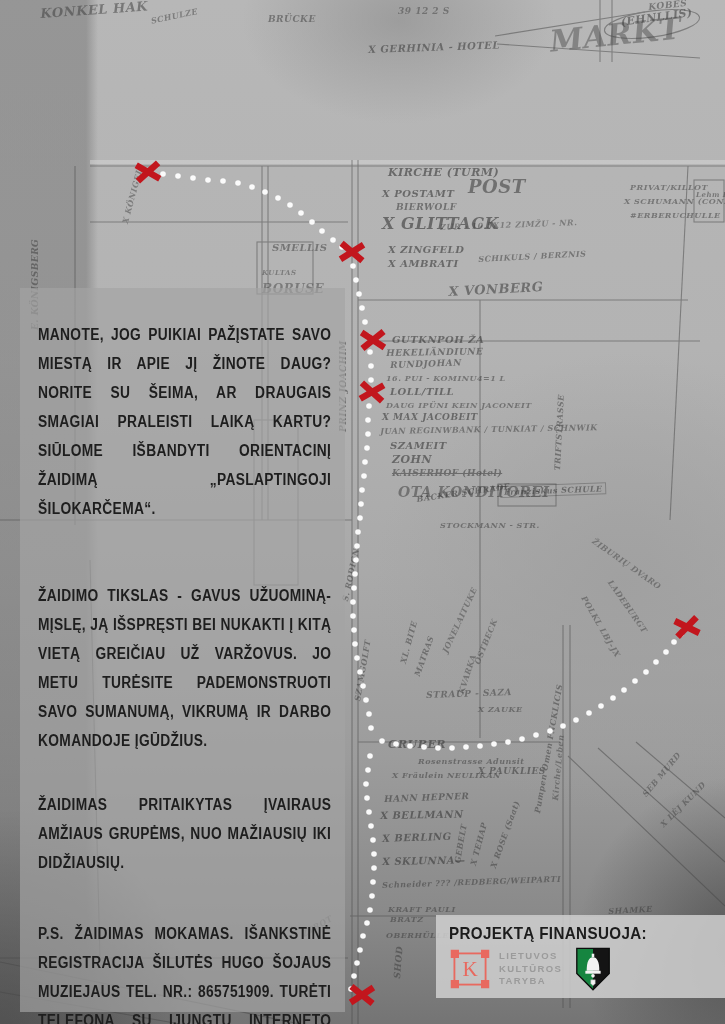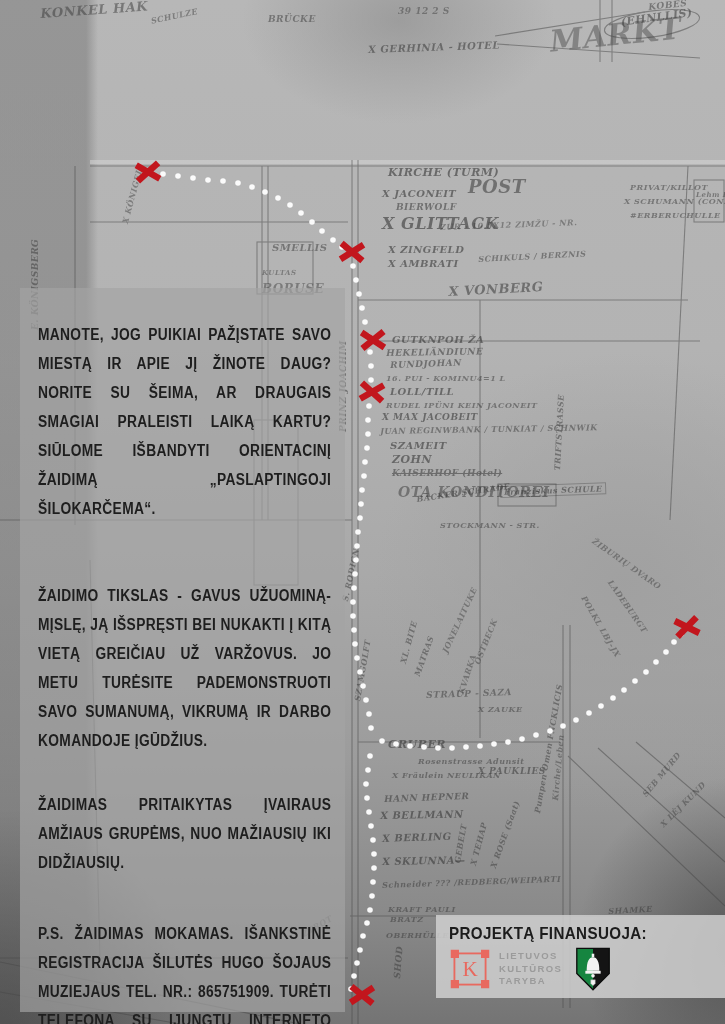--- a/index.html
+++ b/index.html
@@ -132,21 +132,21 @@
       <span style="left: 150px; top: 16px; font-size: 8px; opacity: 0.45; transform: rotate(-12deg);">SCHULZE</span>
       <span style="left: 268px; top: 14px; font-size: 9px; opacity: 0.5;">BRÜCKE</span>
       <span style="left: 398px; top: 6px; font-size: 9px; opacity: 0.45;">39 12 2 S</span>
       <span style="left: 648px; top: 2px; font-size: 9px; opacity: 0.5; transform: rotate(-6deg);">KOBĖS</span>
       <span style="left: 620px; top: 16px; font-size: 11px; opacity: 0.55; transform: rotate(-8deg);">(EHNLLIS)</span>
       <span style="left: 368px; top: 44px; font-size: 10px; opacity: 0.55; transform: rotate(-2deg);">X GERHINIA - HOTEL</span>
       <span style="left: 548px; top: 24px; font-size: 30px; opacity: 0.4; transform: rotate(-6deg);">MARKT</span>
       <span style="left: 30px; top: 330px; font-size: 9px; opacity: 0.5; transform: rotate(-90deg);">E. KÖNIGSBERG</span>
       <span style="left: 120px; top: 222px; font-size: 8px; opacity: 0.45; transform: rotate(-75deg);">X KÖNIGEL</span>
       <span style="left: 388px; top: 166px; font-size: 11px; opacity: 0.6;">KIRCHE (TURM)</span>
-      <span style="left: 382px; top: 188px; font-size: 10px; opacity: 0.6;">X JACONEIT</span>
+      <span style="left: 382px; top: 188px; font-size: 10px; opacity: 0.6;">X POSTAMT</span>
       <span style="left: 468px; top: 176px; font-size: 18px; opacity: 0.55;">POST</span>
       <span style="left: 396px; top: 202px; font-size: 9px; opacity: 0.55;">BIERWOLF</span>
       <span style="left: 382px; top: 214px; font-size: 16px; opacity: 0.6;">X GLITTACK</span>
       <span style="left: 630px; top: 182px; font-size: 8px; opacity: 0.5;">PRIVAT/KILLOT</span>
       <span style="left: 624px; top: 196px; font-size: 8px; opacity: 0.5;">X SCHUMANN (CONRAD)</span>
       <span style="left: 630px; top: 210px; font-size: 8px; opacity: 0.5;">#ERBERUCHULLE</span>
       <span style="left: 440px; top: 222px; font-size: 8px; opacity: 0.45; transform: rotate(-2deg);">ZUR - 10.5X12 ZIMŽU - NR.</span>
       <span style="left: 696px; top: 190px; font-size: 7px; opacity: 0.5;">Lehm ENTHÜIS</span>
       <span style="left: 272px; top: 242px; font-size: 10px; opacity: 0.5;">SMELLIS</span>
       <span style="left: 388px; top: 244px; font-size: 10px; opacity: 0.6;">X ZINGFELD</span>
@@ -154,21 +154,21 @@
       <span style="left: 478px; top: 254px; font-size: 8px; opacity: 0.5; transform: rotate(-3deg);">SCHIKULS / BERZNIS</span>
       <span style="left: 448px; top: 284px; font-size: 13px; opacity: 0.55; transform: rotate(-3deg);">X VONBERG</span>
       <span style="left: 262px; top: 268px; font-size: 7px; opacity: 0.45;">KULTAS</span>
       <span style="left: 262px; top: 282px; font-size: 12px; opacity: 0.45;">BORUSE</span>
       <span style="left: 338px; top: 432px; font-size: 9px; opacity: 0.5; transform: rotate(-90deg);">PRINZ JOACHIM</span>
       <span style="left: 392px; top: 334px; font-size: 10px; opacity: 0.6;">GUTKNPOH  ŽA</span>
       <span style="left: 386px; top: 348px; font-size: 9px; opacity: 0.55; transform: rotate(-1deg);">HEKELIÄNDIUNE</span>
       <span style="left: 390px; top: 360px; font-size: 9px; opacity: 0.55; transform: rotate(-2deg);">RUNDJOHAN</span>
       <span style="left: 386px; top: 373px; font-size: 8px; opacity: 0.5;">16. PUI - KOMINU4=1 L</span>
       <span style="left: 390px; top: 386px; font-size: 10px; opacity: 0.6;">LOLL/TILL</span>
-      <span style="left: 386px; top: 400px; font-size: 8px; opacity: 0.5;">RUDEL IPÜNI KEIN JACONEIT</span>
+      <span style="left: 386px; top: 400px; font-size: 8px; opacity: 0.5;">DAUG IPÜNI KEIN JACONEIT</span>
       <span style="left: 382px; top: 412px; font-size: 9px; opacity: 0.6;">X MAX JACOBEIT</span>
       <span style="left: 380px; top: 426px; font-size: 8px; opacity: 0.5; transform: rotate(-1deg);">JUAN REGINWBANK / TUNKIAT / SCHNWIK</span>
       <span style="left: 390px; top: 440px; font-size: 10px; opacity: 0.6;">SZAMEIT</span>
       <span style="left: 392px; top: 453px; font-size: 11px; opacity: 0.6;">ZOHN</span>
       <span class="strike" style="left: 392px; top: 468px; font-size: 9px; opacity: 0.55;">KAISERHOF (Hotel)</span>
       <span style="left: 398px; top: 484px; font-size: 14px; opacity: 0.5;">OTA KONDITOREI</span>
       <span style="left: 416px; top: 494px; font-size: 8px; opacity: 0.55; transform: rotate(-8deg);">BÄCKER SCHRADE</span>
       <span class="box" style="left: 500px; top: 486px; font-size: 8px; opacity: 0.55; transform: rotate(-2deg);">Franziskus SCHULE</span>
       <span style="left: 440px; top: 520px; font-size: 8px; opacity: 0.5;">STOCKMANN - STR.</span>
       <span style="left: 552px; top: 470px; font-size: 8px; opacity: 0.5; transform: rotate(-87deg);">TRIFTSTRASSE</span>

